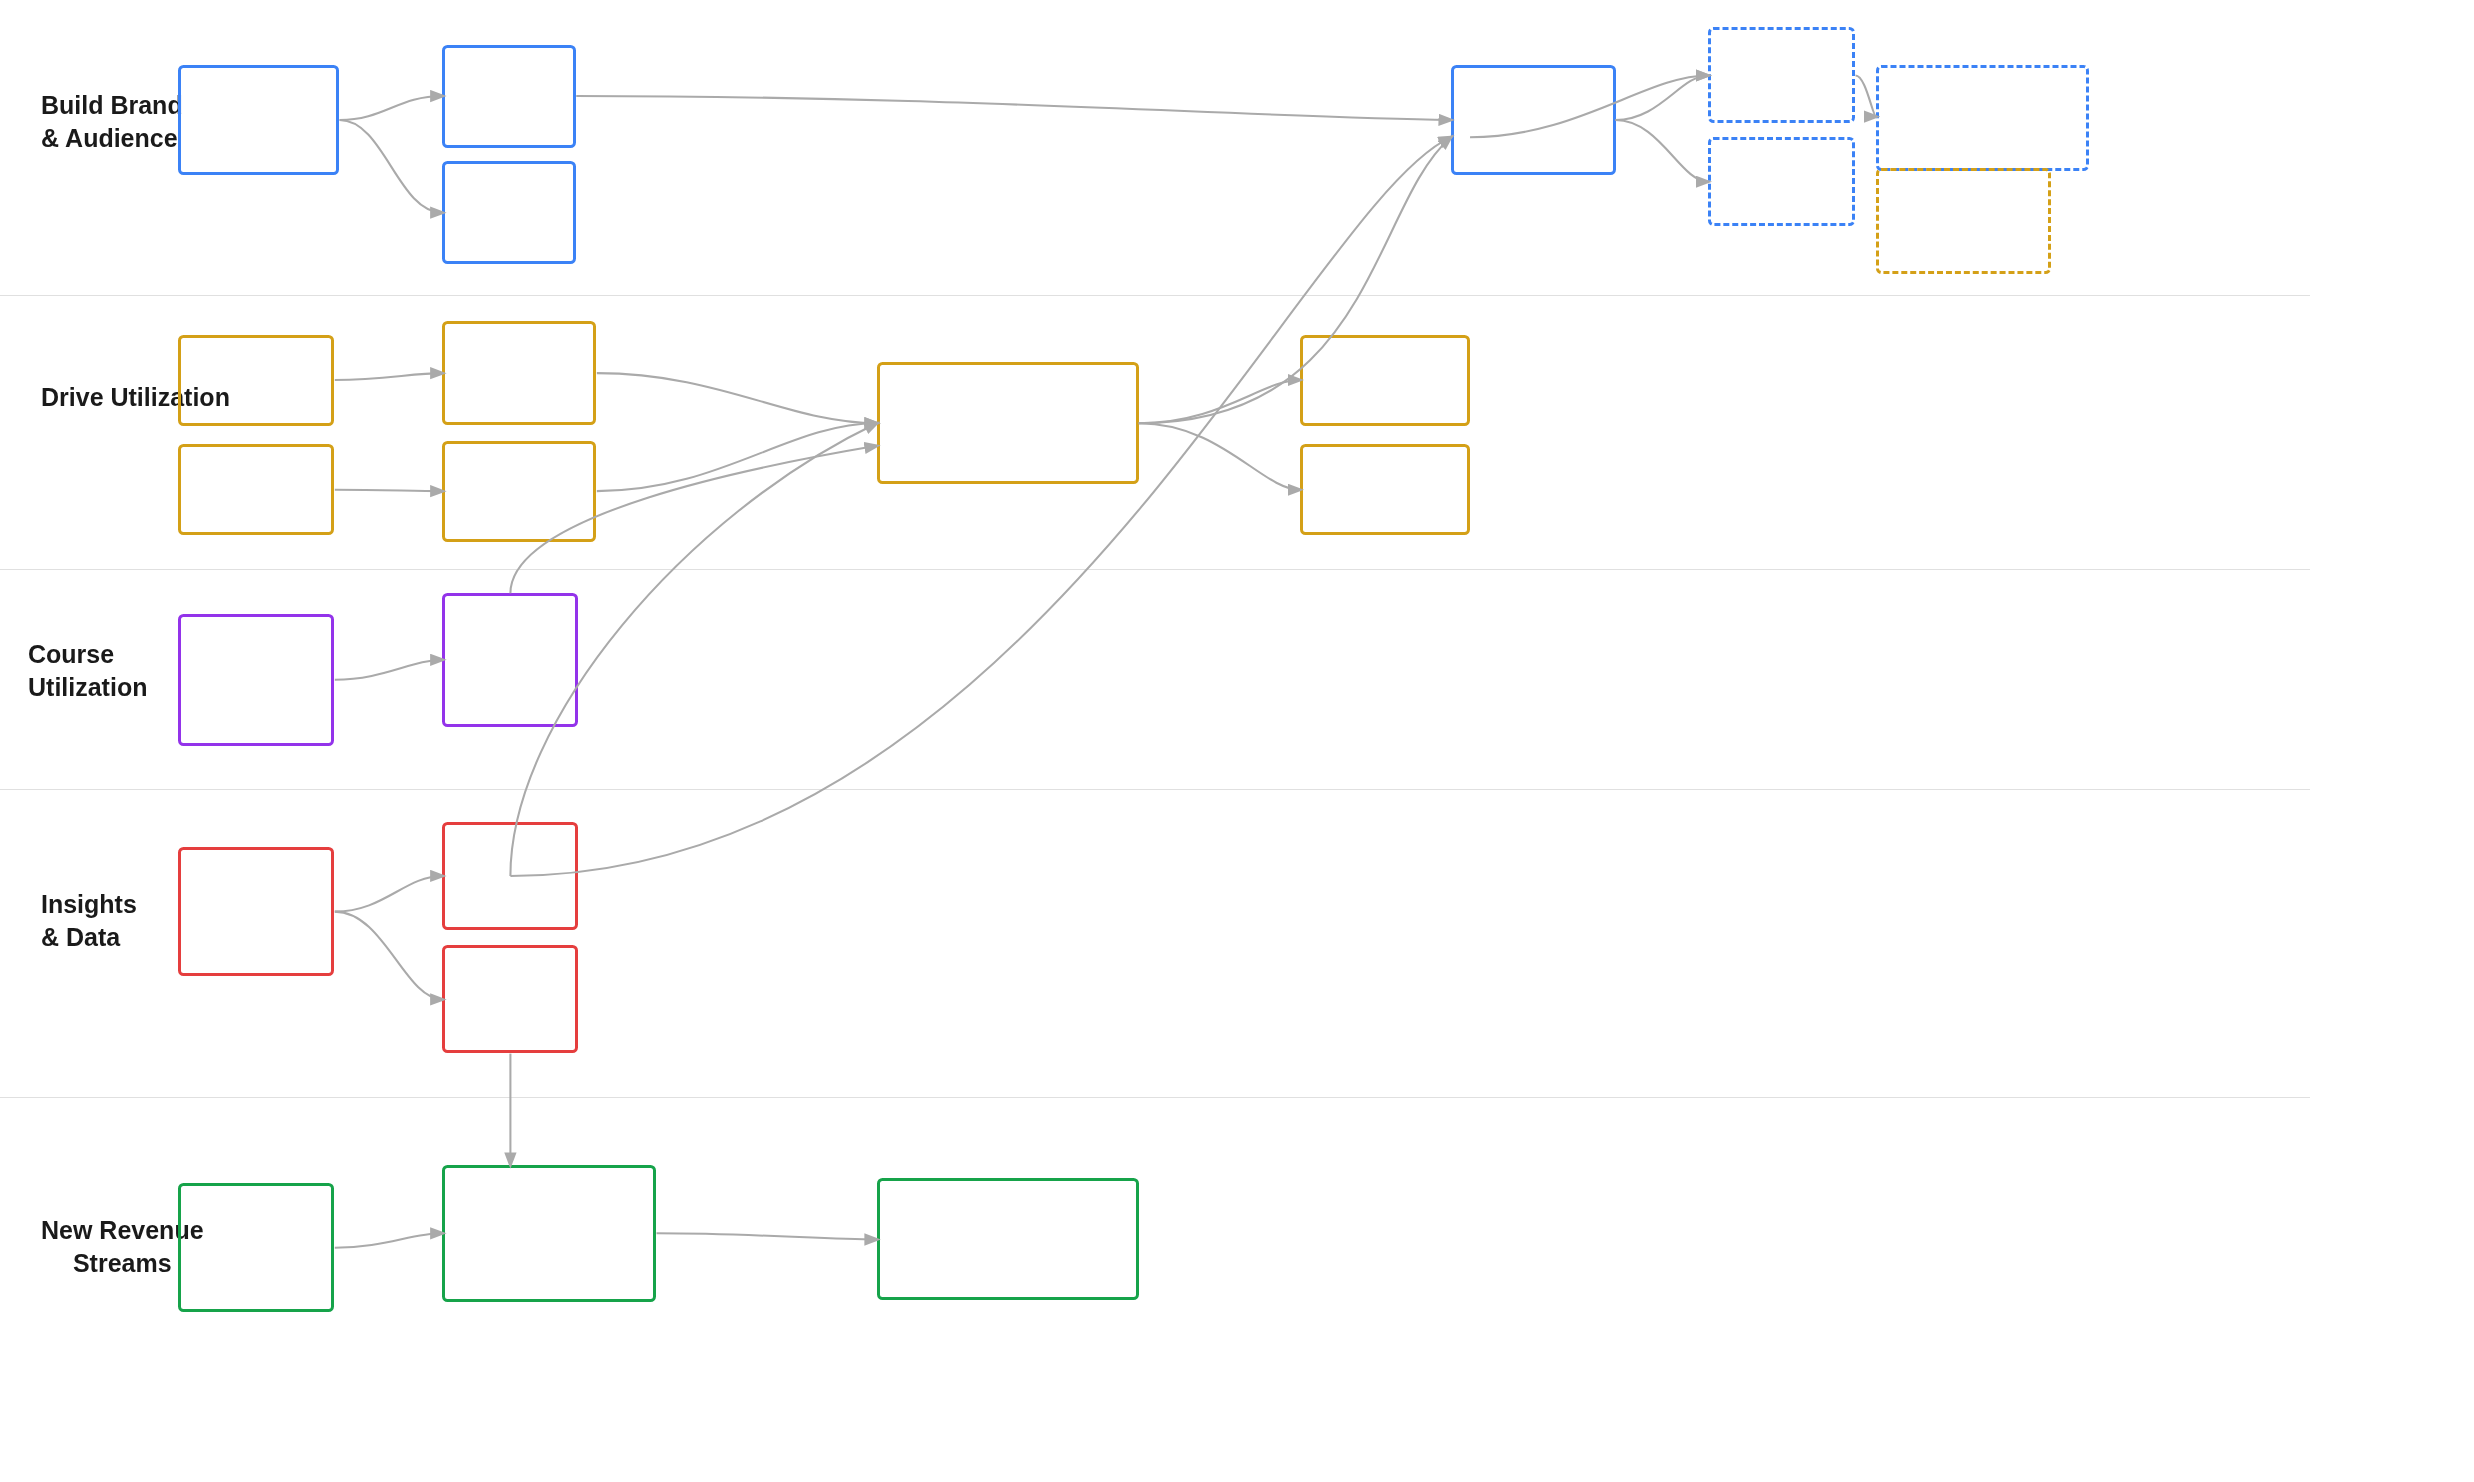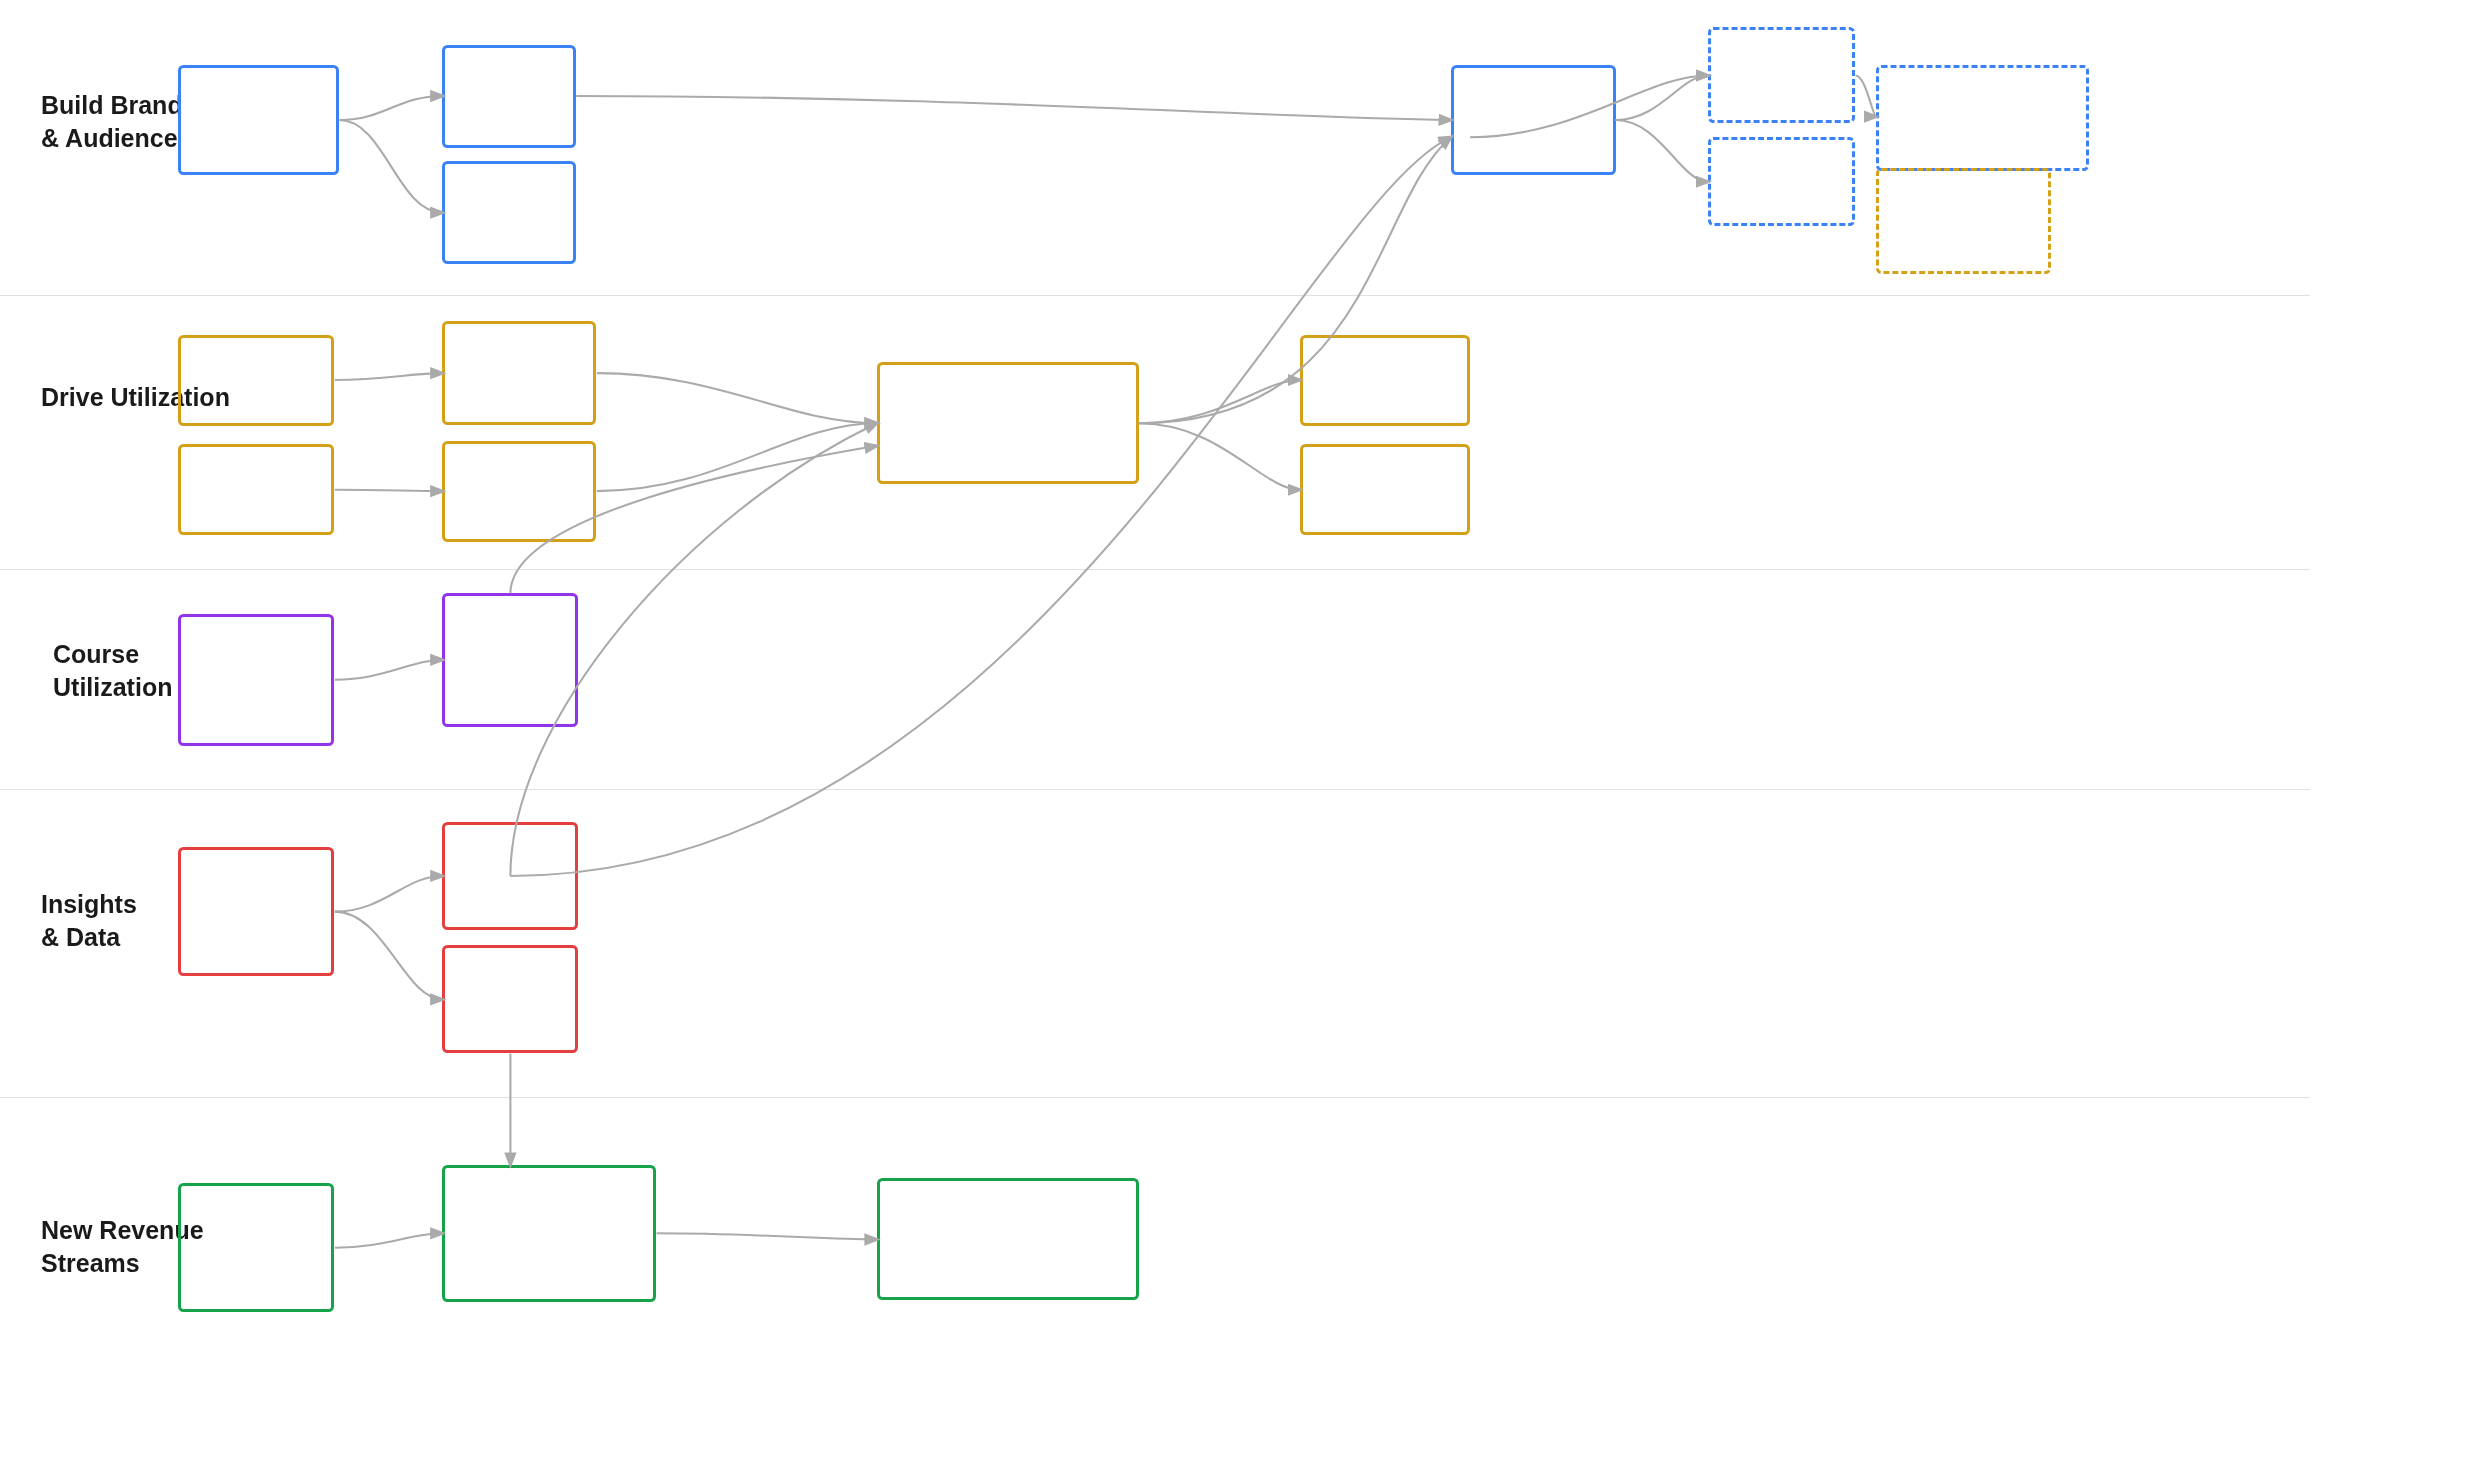--- a/index.html
+++ b/index.html
@@ -69,23 +69,23 @@
 <div class="diagram-container">
 
   <div class="row-divider" style="top: 295px;"></div>
   <div class="row-divider" style="top: 569px;"></div>
   <div class="row-divider" style="top: 789px;"></div>
   <div class="row-divider" style="top: 1097px;"></div>
 
   <div class="row-label" style="top: 89px; left: 41px; white-space: pre-line;">Build Brand
 &amp; Audience</div>
   <div class="row-label" style="top: 381px; left: 41px;">Drive Utilization</div>
-  <div class="row-label" style="top: 638px; left: 53px; white-space: pre-line;">Course<br>Utilization</div>
+  <div class="row-label" style="top: 638px; left: 28px; white-space: pre-line;">Course<br>Utilization</div>
   <div class="row-label" style="top: 888px; left: 41px; white-space: pre-line;">Insights<br>&amp; Data</div>
-  <div class="row-label" style="top: 1214px; left: 41px; white-space: pre-line;">New Revenue<br>Streams</div>
+  <div class="row-label" style="top: 1214px; left: 41px; white-space: pre-line; text-align: center;">New Revenue<br>Streams</div>
 
   <div class="box box-solid box-blue" style="left:178px; top:65px; width:161px; height:110px;"></div>
   <div class="box box-solid box-blue" style="left:442px; top:45px; width:134px; height:103px;"></div>
   <div class="box box-solid box-blue" style="left:442px; top:161px; width:134px; height:103px;"></div>
   <div class="box box-solid box-blue" style="left:1451px; top:65px; width:165px; height:110px;"></div>
   <div class="box box-dashed box-blue" style="left:1708px; top:27.4px; width:147px; height:96px;"></div>
   <div class="box box-dashed box-blue" style="left:1708px; top:137px; width:147px; height:89px;"></div>
   <div class="box box-dashed box-blue" style="left:1876px; top:65px; width:213px; height:106px;"></div>
   <div class="box box-dashed box-yellow" style="left:1876px; top:168px; width:175px; height:106px;"></div>
 

